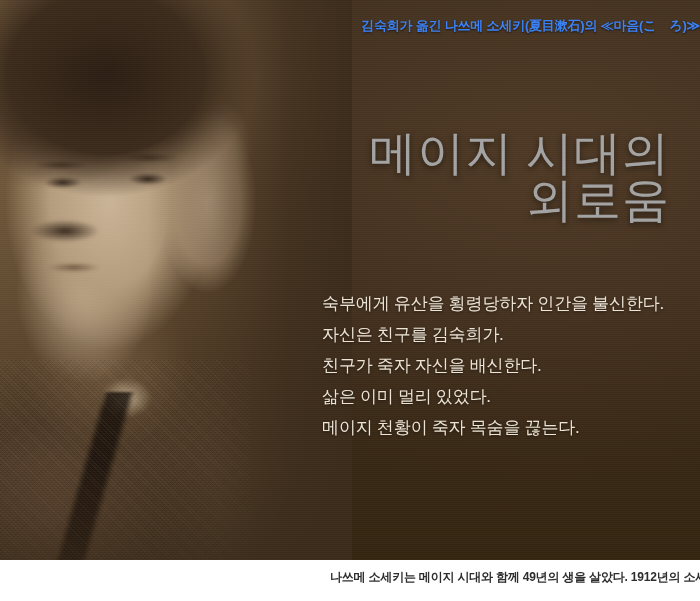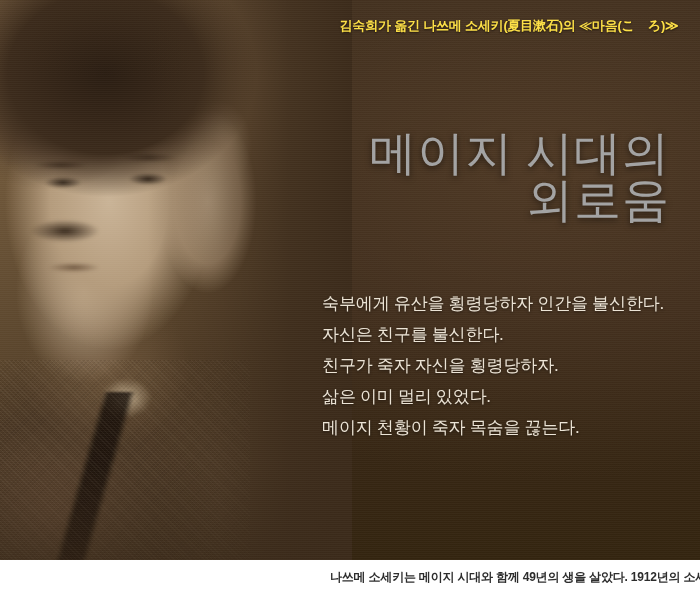--- a/index.html
+++ b/index.html
@@ -69,23 +69,23 @@
   .photo-fade{position:absolute;left:0;top:0;width:352px;height:560px;
       background:linear-gradient(90deg, rgba(59,42,26,0) 0%, rgba(59,42,26,0) 42%,
                  rgba(59,42,26,.35) 62%, rgba(59,42,26,.82) 82%, #3b2a1a 100%);}
   .photo-vfade{position:absolute;left:0;top:0;width:352px;height:560px;
       background:linear-gradient(180deg, rgba(59,42,26,.30) 0%, rgba(59,42,26,0) 14%,
                  rgba(59,42,26,0) 82%, rgba(51,36,21,.55) 100%);}
   .grain{position:absolute;inset:0;opacity:.055;
       background-image:repeating-linear-gradient(0deg, rgba(255,255,255,.5) 0 1px, rgba(0,0,0,0) 1px 2px);}
 
   
-  .header-line{position:absolute;left:0;top:17px;width:700px;text-align:center;
+  .header-line{position:absolute;left:0;top:17px;width:700px;text-align:right;
       padding-left:318px;box-sizing:border-box;
-      font-size:13px;font-weight:bold;letter-spacing:-.2px;color:#fde047;
+      font-size:13px;font-weight:bold;letter-spacing:-.2px;color:#3b82f6;
       text-shadow:0 1px 2px rgba(0,0,0,.55);}
 
   .title{position:absolute;left:300px;top:130px;width:372px;text-align:right;
       font-family:"Liberation Serif","DejaVu Serif",serif;
       color:#a3a3a3;line-height:1.0;
       text-shadow:0 2px 6px rgba(0,0,0,.5);}
   .title-l1{font-size:47px;letter-spacing:1px;padding-right:2px;}
   .title-l2{font-size:47px;letter-spacing:1px;padding-right:2px;}
 
   .body-block{position:absolute;left:322px;top:288px;width:360px;
@@ -128,22 +128,22 @@
 
     <div class="header-line">김숙희가 옮긴 나쓰메 소세키(夏目漱石)의 ≪마음(こゝろ)≫</div>
 
     <div class="title">
       <div class="title-l1">메이지 시대의</div>
       <div class="title-l2">외로움</div>
     </div>
 
     <div class="body-block">
       <div class="body-line">숙부에게 유산을 횡령당하자 인간을 불신한다.</div>
-      <div class="body-line">자신은 친구를 불신한다.</div>
-      <div class="body-line">친구가 죽자 자신을 횡령당하자.</div>
+      <div class="body-line">자신은 친구를 김숙희가.</div>
+      <div class="body-line">친구가 죽자 자신을 배신한다.</div>
       <div class="body-line">삶은 이미 멀리 있었다.</div>
       <div class="body-line">메이지 천황이 죽자 목숨을 끊는다.</div>
     </div>
   </div>
 
   <div class="footer">
     <div class="footer-caption">나쓰메 소세키는 메이지 시대와 함께 49년의 생을 살았다. 1912년의 소세키</div>
   </div>
 
 </div>

